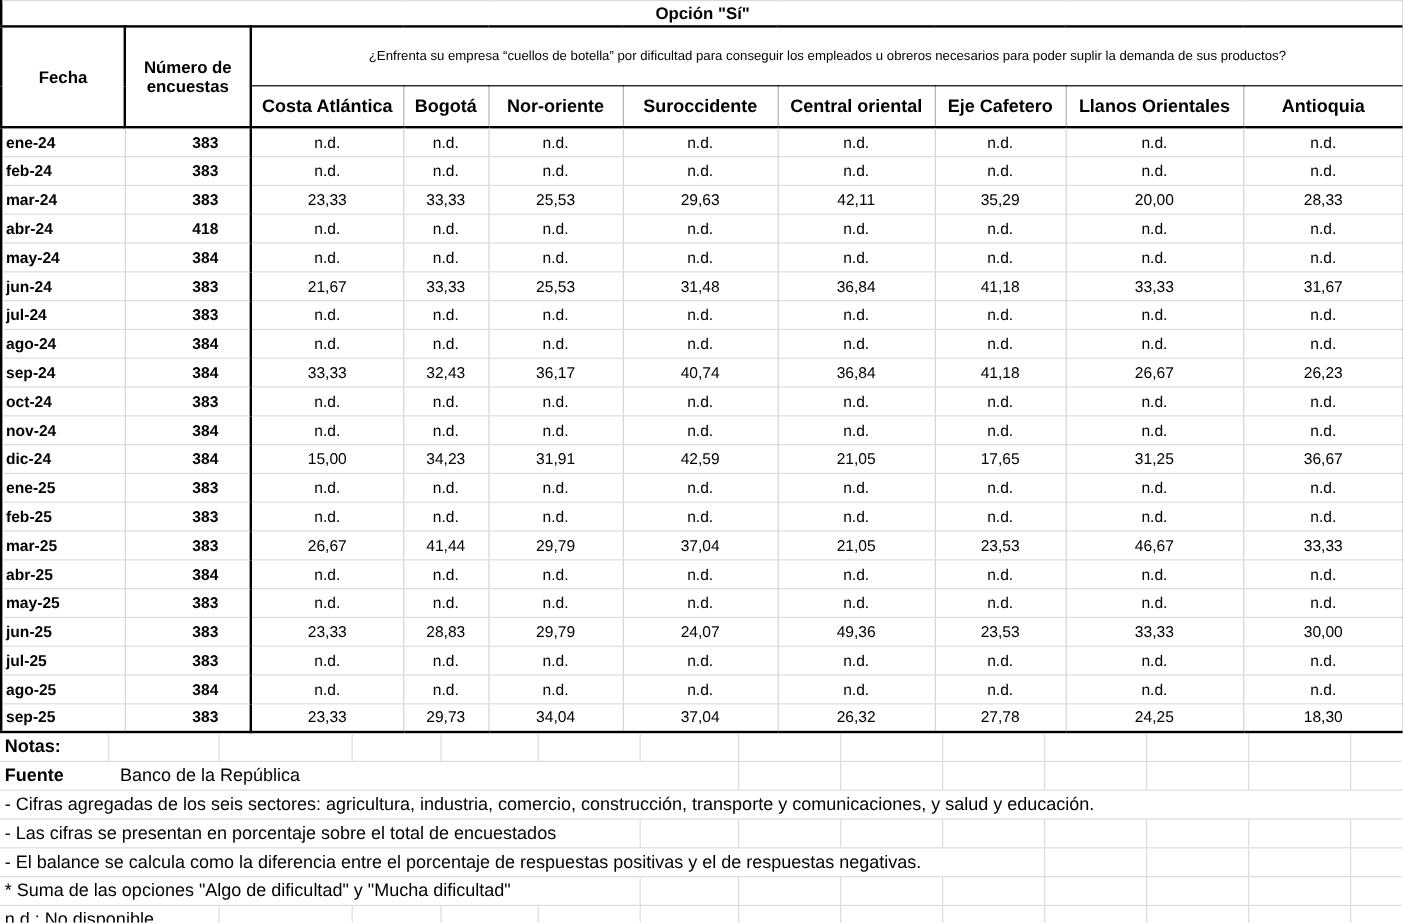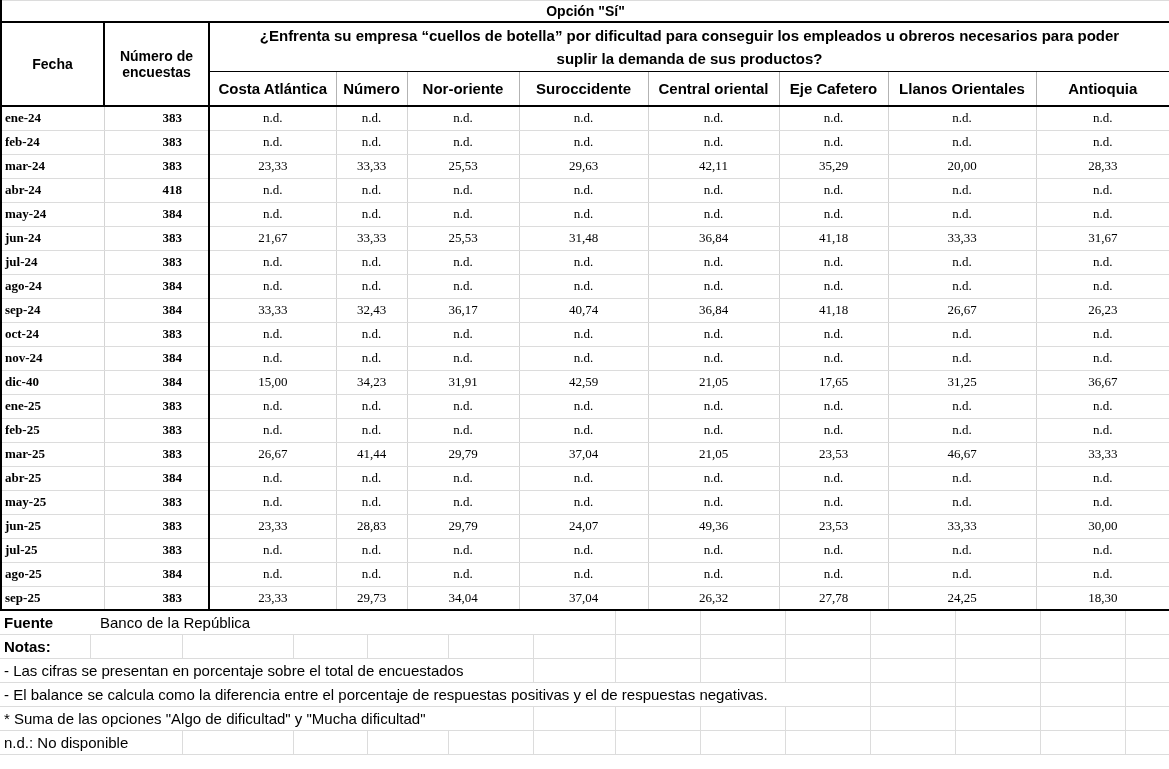--- a/index.html
+++ b/index.html
@@ -20,32 +20,32 @@
     border-bottom:2px solid #000; padding:0;
   }
   
   th.fecha-h, th.n-h {
     font-size:14px; font-weight:bold; text-align:center; vertical-align:middle;
     border-right:2px solid #000; border-bottom:2px solid #000; padding:0 2px;
     white-space:normal;
     margin-left:11px;
   }
   th.question {
-    height:48px; font-size:15px; font-weight:bold; text-align:center;
+    height:48px; font-size:11px; font-weight:normal; text-align:center;
     vertical-align:middle; border-bottom:1px solid #000; padding:0 28px;
     white-space:normal; line-height:23px;
   }
   tr.region-row th {
     height:33px; font-size:15px; font-weight:bold; text-align:center;
     vertical-align:middle; border-bottom:2px solid #000;
     border-right:1px solid #b3b3b3; padding:0 1px;
   }
   tr.region-row th:last-child { border-right:none; }
   
-  tbody tr { height:24px;font-family:Liberation Serif, serif; }
+  tbody tr { height:24px; }
   tbody td {
     font-size:13px; text-align:center; vertical-align:middle; padding:0;
     border-right:1px solid #d4d4d4; border-bottom:1px solid #dcdcdc;
   }
   tbody td.date { text-align:left; font-weight:bold; padding-left:3px; }
   tbody td.n { text-align:right; font-weight:bold; padding-right:26px; border-right:2px solid #000; }
   tbody td.val:last-child { border-right:none; }
   tbody tr:last-child td { border-bottom:2px solid #000;margin-top:30px; }
   
   .f-row {
@@ -78,21 +78,21 @@
       <tr class="title-row">
         <th colspan="10">Opción "Sí"</th>
       </tr>
       <tr>
         <th class="fecha-h" rowspan="2">Fecha</th>
         <th class="n-h" rowspan="2">Número de encuestas</th>
         <th class="question" colspan="8">¿Enfrenta su empresa “cuellos de botella” por dificultad para conseguir los empleados u obreros necesarios para poder suplir la demanda de sus productos?</th>
       </tr>
       <tr class="region-row">
           <th>Costa Atlántica</th>
-          <th>Número</th>
+          <th>Bogotá</th>
           <th>Nor-oriente</th>
           <th>Suroccidente</th>
           <th>Central oriental</th>
           <th>Eje Cafetero</th>
           <th>Llanos Orientales</th>
           <th>Antioquia</th>
         </tr>
     </thead>
     <tbody>
         <tr>
@@ -221,21 +221,21 @@
           <td class="val">n.d.</td>
           <td class="val">n.d.</td>
           <td class="val">n.d.</td>
           <td class="val">n.d.</td>
           <td class="val">n.d.</td>
           <td class="val">n.d.</td>
           <td class="val">n.d.</td>
           <td class="val">n.d.</td>
         </tr>
         <tr>
-          <td class="date">dic-40</td>
+          <td class="date">dic-24</td>
           <td class="n">384</td>
           <td class="val">15,00</td>
           <td class="val">34,23</td>
           <td class="val">31,91</td>
           <td class="val">42,59</td>
           <td class="val">21,05</td>
           <td class="val">17,65</td>
           <td class="val">31,25</td>
           <td class="val">36,67</td>
         </tr>
@@ -344,47 +344,48 @@
           <td class="val">37,04</td>
           <td class="val">26,32</td>
           <td class="val">27,78</td>
           <td class="val">24,25</td>
           <td class="val">18,30</td>
         </tr>
       </tbody>
   </table>
 
   <div class="footer">
-    <div class="f-row">
-      <span class="f-label">Fuente</span>
-      <span class="f-value">Banco de la República</span>
-    <span class="stub" style="left: 615px;"></span>
-        <span class="stub" style="left: 700px;"></span>
-        <span class="stub" style="left: 785px;"></span>
-        <span class="stub" style="left: 870px;"></span>
-        <span class="stub" style="left: 955px;"></span>
-        <span class="stub" style="left: 1040px;"></span>
-        <span class="stub" style="left: 1125px;"></span>
-      </div>
     <div class="f-row">
       <span class="f-label">Notas:</span>
     <span class="stub" style="left: 90px;"></span>
         <span class="stub" style="left: 182px;"></span>
         <span class="stub" style="left: 293px;"></span>
         <span class="stub" style="left: 367px;"></span>
         <span class="stub" style="left: 448px;"></span>
         <span class="stub" style="left: 533px;"></span>
         <span class="stub" style="left: 615px;"></span>
         <span class="stub" style="left: 700px;"></span>
         <span class="stub" style="left: 785px;"></span>
         <span class="stub" style="left: 870px;"></span>
         <span class="stub" style="left: 955px;"></span>
         <span class="stub" style="left: 1040px;"></span>
         <span class="stub" style="left: 1125px;"></span>
       </div>
+    <div class="f-row">
+      <span class="f-label">Fuente</span>
+      <span class="f-value">Banco de la República</span>
+    <span class="stub" style="left: 615px;"></span>
+        <span class="stub" style="left: 700px;"></span>
+        <span class="stub" style="left: 785px;"></span>
+        <span class="stub" style="left: 870px;"></span>
+        <span class="stub" style="left: 955px;"></span>
+        <span class="stub" style="left: 1040px;"></span>
+        <span class="stub" style="left: 1125px;"></span>
+      </div>
     <div>
+        <div class="f-row f-note">- Cifras agregadas de los seis sectores: agricultura, industria, comercio, construcción, transporte y comunicaciones, y salud y educación.</div>
         <div class="f-row f-note">- Las cifras se presentan en porcentaje sobre el total de encuestados<span class="stub" style="left: 533px;"></span><span class="stub" style="left: 615px;"></span><span class="stub" style="left: 700px;"></span><span class="stub" style="left: 785px;"></span><span class="stub" style="left: 870px;"></span><span class="stub" style="left: 955px;"></span><span class="stub" style="left: 1040px;"></span><span class="stub" style="left: 1125px;"></span></div>
         <div class="f-row f-note">- El balance se calcula como la diferencia entre el porcentaje de respuestas positivas y el de respuestas negativas.<span class="stub" style="left: 870px;"></span><span class="stub" style="left: 955px;"></span><span class="stub" style="left: 1040px;"></span><span class="stub" style="left: 1125px;"></span></div>
         <div class="f-row f-note">* Suma de las opciones "Algo de dificultad" y "Mucha dificultad"<span class="stub" style="left: 533px;"></span><span class="stub" style="left: 615px;"></span><span class="stub" style="left: 700px;"></span><span class="stub" style="left: 785px;"></span><span class="stub" style="left: 870px;"></span><span class="stub" style="left: 955px;"></span><span class="stub" style="left: 1040px;"></span><span class="stub" style="left: 1125px;"></span></div>
         <div class="f-row f-note">n.d.: No disponible<span class="stub" style="left: 182px;"></span><span class="stub" style="left: 293px;"></span><span class="stub" style="left: 367px;"></span><span class="stub" style="left: 448px;"></span><span class="stub" style="left: 533px;"></span><span class="stub" style="left: 615px;"></span><span class="stub" style="left: 700px;"></span><span class="stub" style="left: 785px;"></span><span class="stub" style="left: 870px;"></span><span class="stub" style="left: 955px;"></span><span class="stub" style="left: 1040px;"></span><span class="stub" style="left: 1125px;"></span></div>
       </div>
   </div>
 </div>
 
 </body></html>

